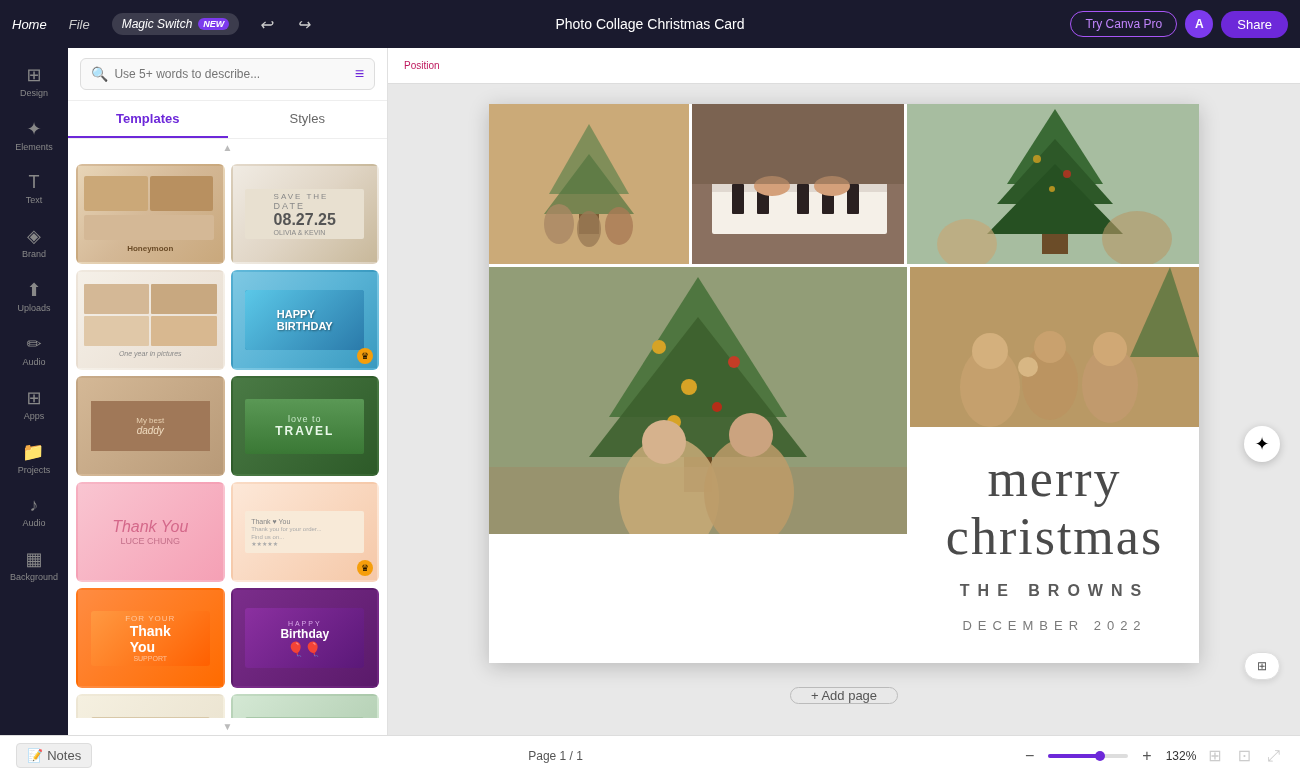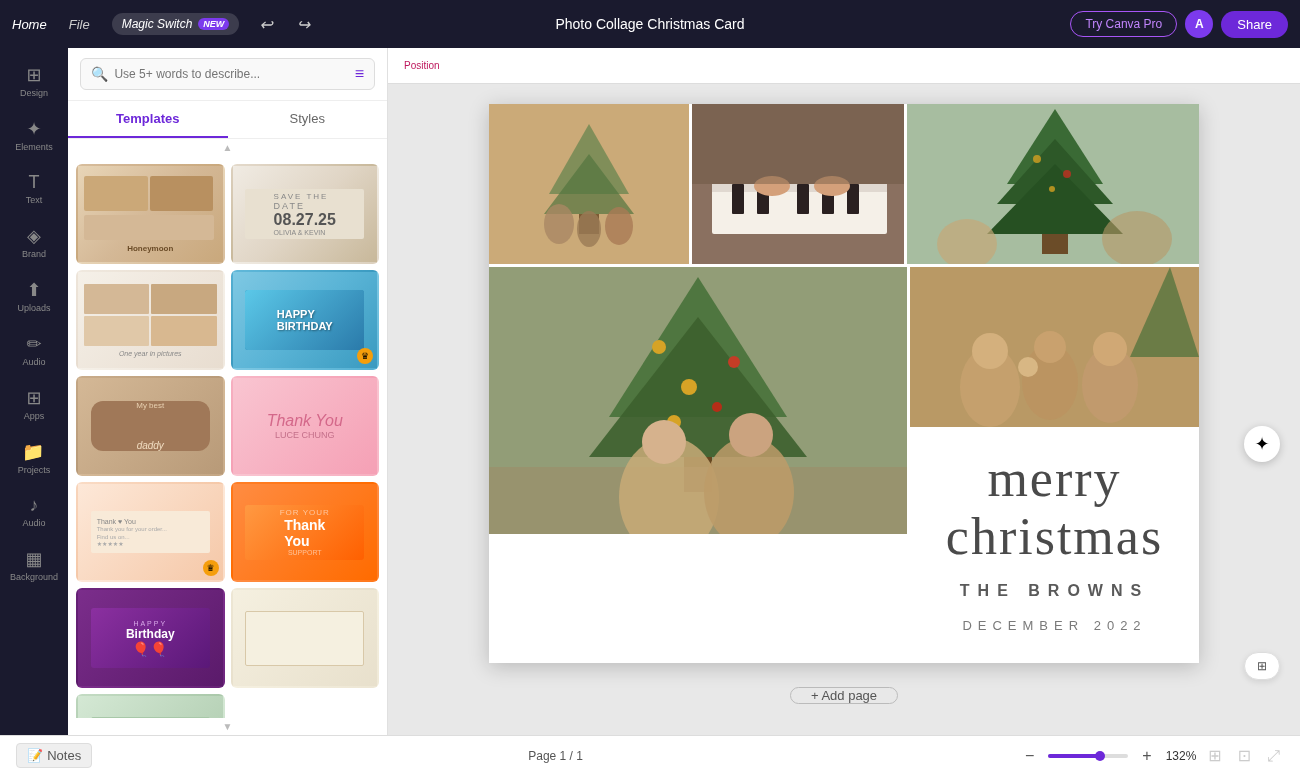--- a/index.html
+++ b/index.html
@@ -433,27 +433,35 @@
             <div style="background:#2a8ab5;width:90%;height:60px;border-radius:3px;display:flex;align-items:center;justify-content:center;position:relative;">
               <div style="position:absolute;inset:0;background:linear-gradient(135deg,#5bc8e8,#2a7aaa);border-radius:3px;"></div>
               <span class="tmpl-bday" style="position:relative;z-index:1;font-size:11px;">HAPPY<br>BIRTHDAY</span>
             </div>
           </div>
           <div class="crown-badge">♛</div>
         </div>
 
         <div class="template-item template-color-5">
           <div class="tmpl-text-overlay">
-            <div style="background:#a07858;width:90%;height:50px;border-radius:12px;display:flex;flex-direction:column;align-items:center;justify-content:space-between;">
+            <div style="background:#a07858;width:90%;height:50px;border-radius:0;display:flex;flex-direction:column;align-items:center;justify-content:center;">
               <span style="font-size:8px;color:#e8d0b0;">My best</span>
               <span style="font-size:10px;color:#f0dcc0;font-style:italic;">daddy</span>
             </div>
           </div>
         </div>
 
+        <div class="template-item template-color-6">
+          <div class="tmpl-text-overlay">
+            <div style="background:linear-gradient(180deg,#5a9855,#3a7835);width:90%;height:55px;border-radius:2px;display:flex;flex-direction:column;align-items:center;justify-content:center;">
+              <span style="font-size:9px;color:#c8e8c8;letter-spacing:1px;">love to</span>
+              <span style="font-size:12px;color:#e8f8e8;letter-spacing:2px;font-weight:bold;">TRAVEL</span>
+            </div>
+          </div>
+        </div>
 
         <div class="template-item template-color-7">
           <div class="tmpl-text-overlay">
             <span class="tmpl-thankyou" style="font-size:16px;color:#d4688a;">Thank You</span>
             <span class="tmpl-small" style="font-size:9px;color:#c4708a;">LUCE CHUNG</span>
           </div>
         </div>
 
         <div class="template-item template-color-8">
           <div class="tmpl-text-overlay">

